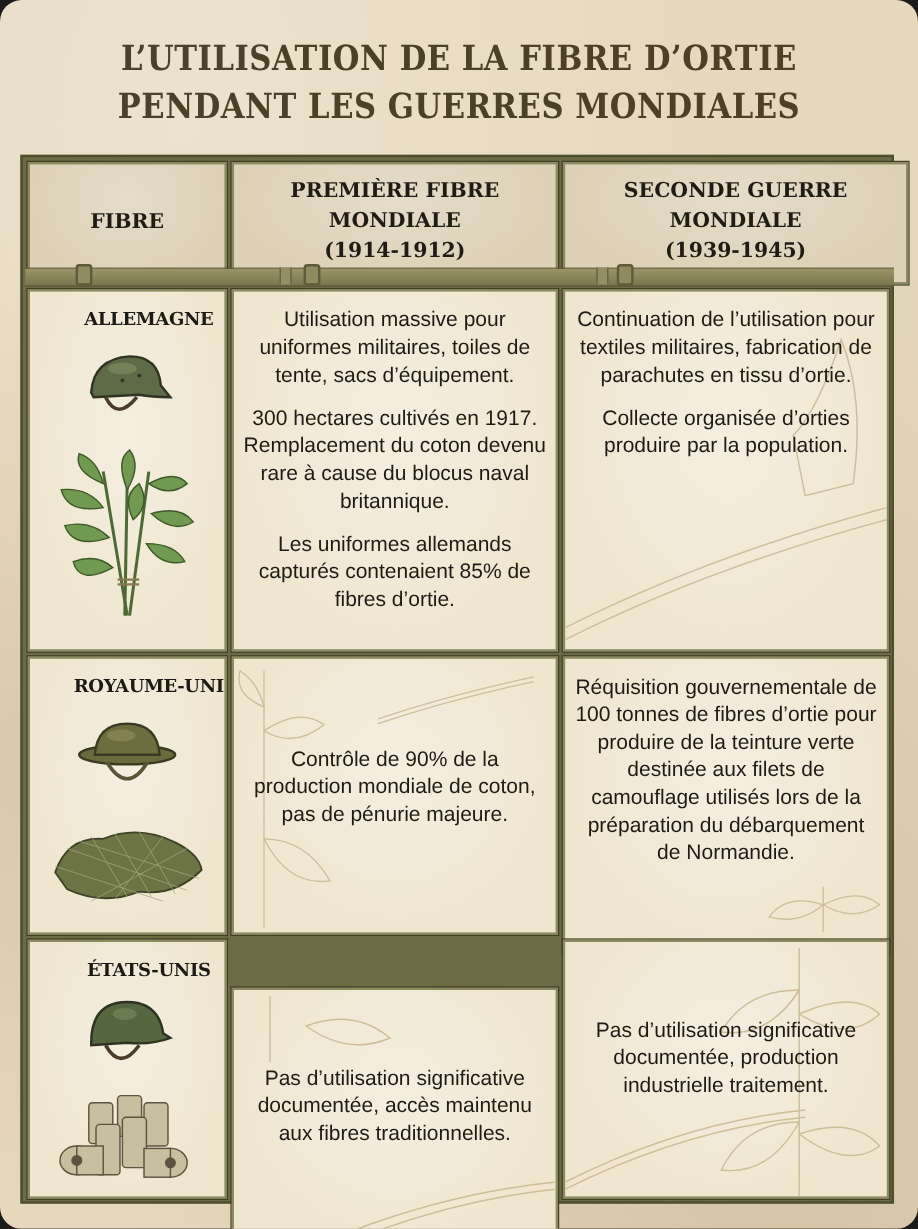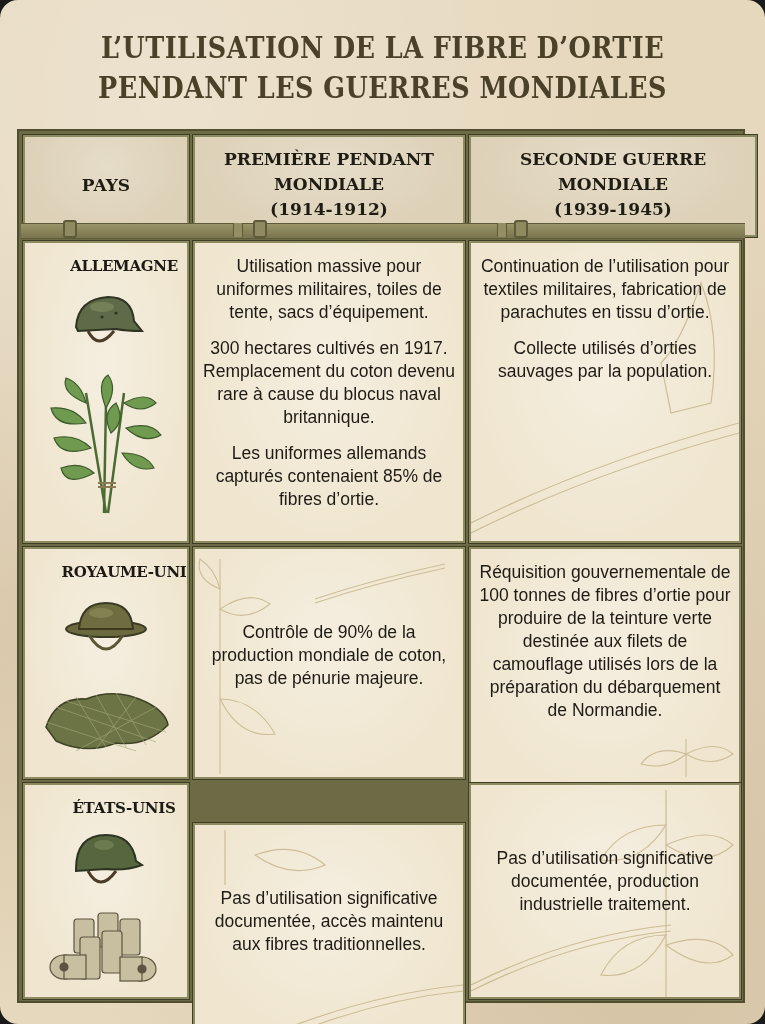--- a/index.html
+++ b/index.html
@@ -121,25 +121,25 @@
 <div class="page">
 
   <div class="title">
     <div>L’UTILISATION DE LA FIBRE D’ORTIE</div>
     <div>PENDANT LES GUERRES MONDIALES</div>
   </div>
 
   <div class="table">
 
     <div class="cell head" style="left:4px; top:4px; width:166px; height:102px;">
-      <div class="head-text" style="top:36px;">PAYS</div>
+      <div class="head-text" style="top:36px;">FIBRE</div>
     </div>
     <div class="cell head" style="left:174px; top:4px; width:272px; height:102px;">
       <div class="head-text" style="top:10px;">
-        <div>PREMIÈRE PENDANT</div>
+        <div>PREMIÈRE FIBRE</div>
         <div>MONDIALE</div>
         <div>(1914-1912)</div>
       </div>
     </div>
     <div class="cell head" style="left:450px; top:4px; width:288px; height:102px;">
       <div class="head-text" style="top:10px;">
         <div>SECONDE GUERRE</div>
         <div>MONDIALE</div>
         <div>(1939-1945)</div>
       </div>
@@ -194,21 +194,21 @@
     <div class="cell" style="left:450px; top:110px; width:272px; height:302px;">
       <svg class="bg-sketch" style="left:0; top:0;" width="268" height="298" viewBox="0 0 268 298">
         <g stroke="#c9b893" stroke-width="1.2" fill="none" opacity="0.9">
           <path d="M0 290 Q120 230 268 190"></path>
           <path d="M0 280 Q120 220 268 180"></path>
           <path d="M230 40 Q250 90 240 160 L200 170 L190 120 Q210 100 230 40Z"></path>
         </g>
       </svg>
       <div class="body-text" style="top:12px;">
         <p>Continuation de l’utilisation pour textiles militaires, fabrication de parachutes en tissu d’ortie.</p>
-        <p>Collecte utilisés d’orties sauvages par la population.</p>
+        <p>Collecte organisée d’orties produire par la population.</p>
       </div>
     </div>
 
     <div class="cell" style="left:4px; top:416px; width:166px; height:232px;">
       <div class="country">ROYAUME-UNI</div>
       <div class="illus" style="top:48px;">
         <svg width="90" height="64" viewBox="0 0 90 64">
           <ellipse cx="45" cy="32" rx="40" ry="8" fill="#6b6a3e" stroke="#3a3a22" stroke-width="2"></ellipse>
           <path d="M18 32 Q20 6 45 6 Q70 6 72 32 Z" fill="#6e6d40" stroke="#3a3a22" stroke-width="2"></path>
           <ellipse cx="40" cy="16" rx="12" ry="5" fill="#8c8a58" opacity="0.7"></ellipse>

